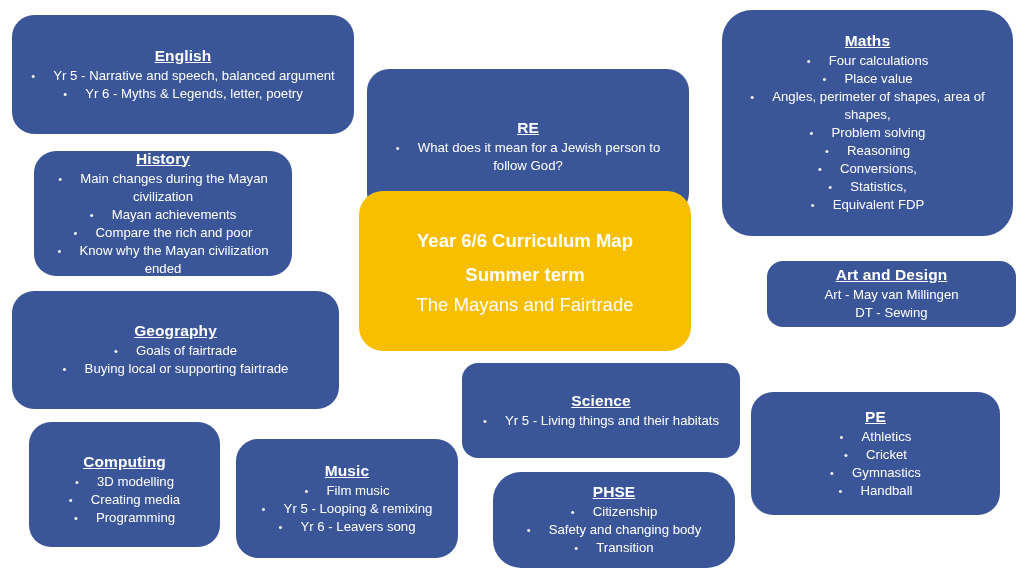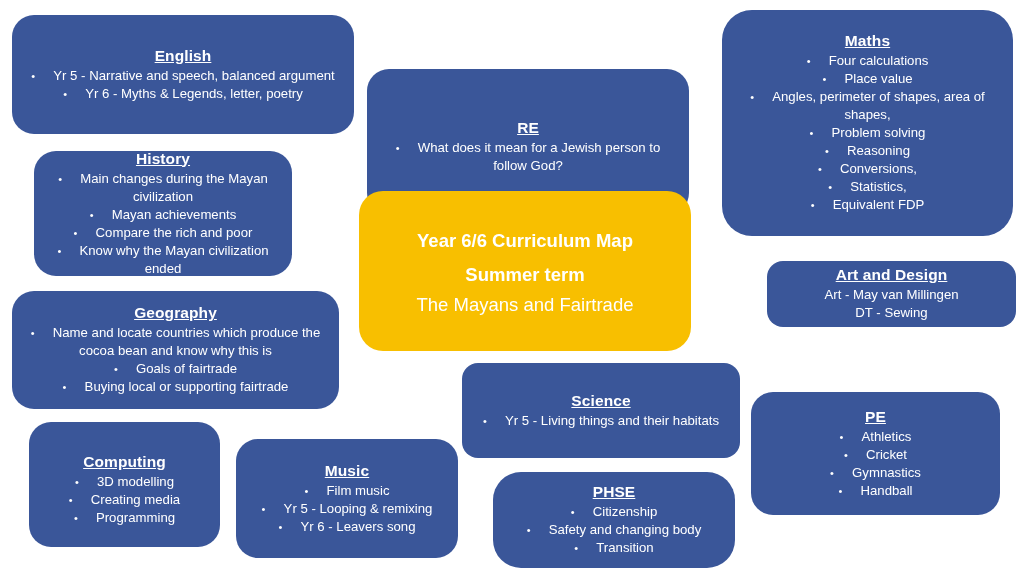--- a/index.html
+++ b/index.html
@@ -109,21 +109,20 @@
 
 <div class="center-box" style="left:359px;top:191px;width:332px;height:160px;">
   <div class="h1">Year 6/6 Curriculum Map</div>
   <div class="h2">Summer term</div>
   <div class="h3">The Mayans and Fairtrade</div>
 </div>
 
 <div class="box" style="left:12px;top:291px;width:327px;height:118px;">
   <div class="title">Geography</div>
   <ul style="max-width:300px;">
-    <li><span class="bullet">•</span><span>Name and locate countries which produce the cocoa bean and know why this is</span></li>
     <li><span class="bullet">•</span><span>Goals of fairtrade</span></li>
     <li><span class="bullet">•</span><span>Buying local or supporting fairtrade</span></li>
   </ul>
 </div>
 
 <div class="box" style="left:751px;top:261px;width:249px;height:66px;border-radius:16px;margin-left:16px;">
   <div class="title">Art and Design</div>
   <div class="plain">Art - May van Millingen</div>
   <div class="plain">DT - Sewing</div>
 </div>

